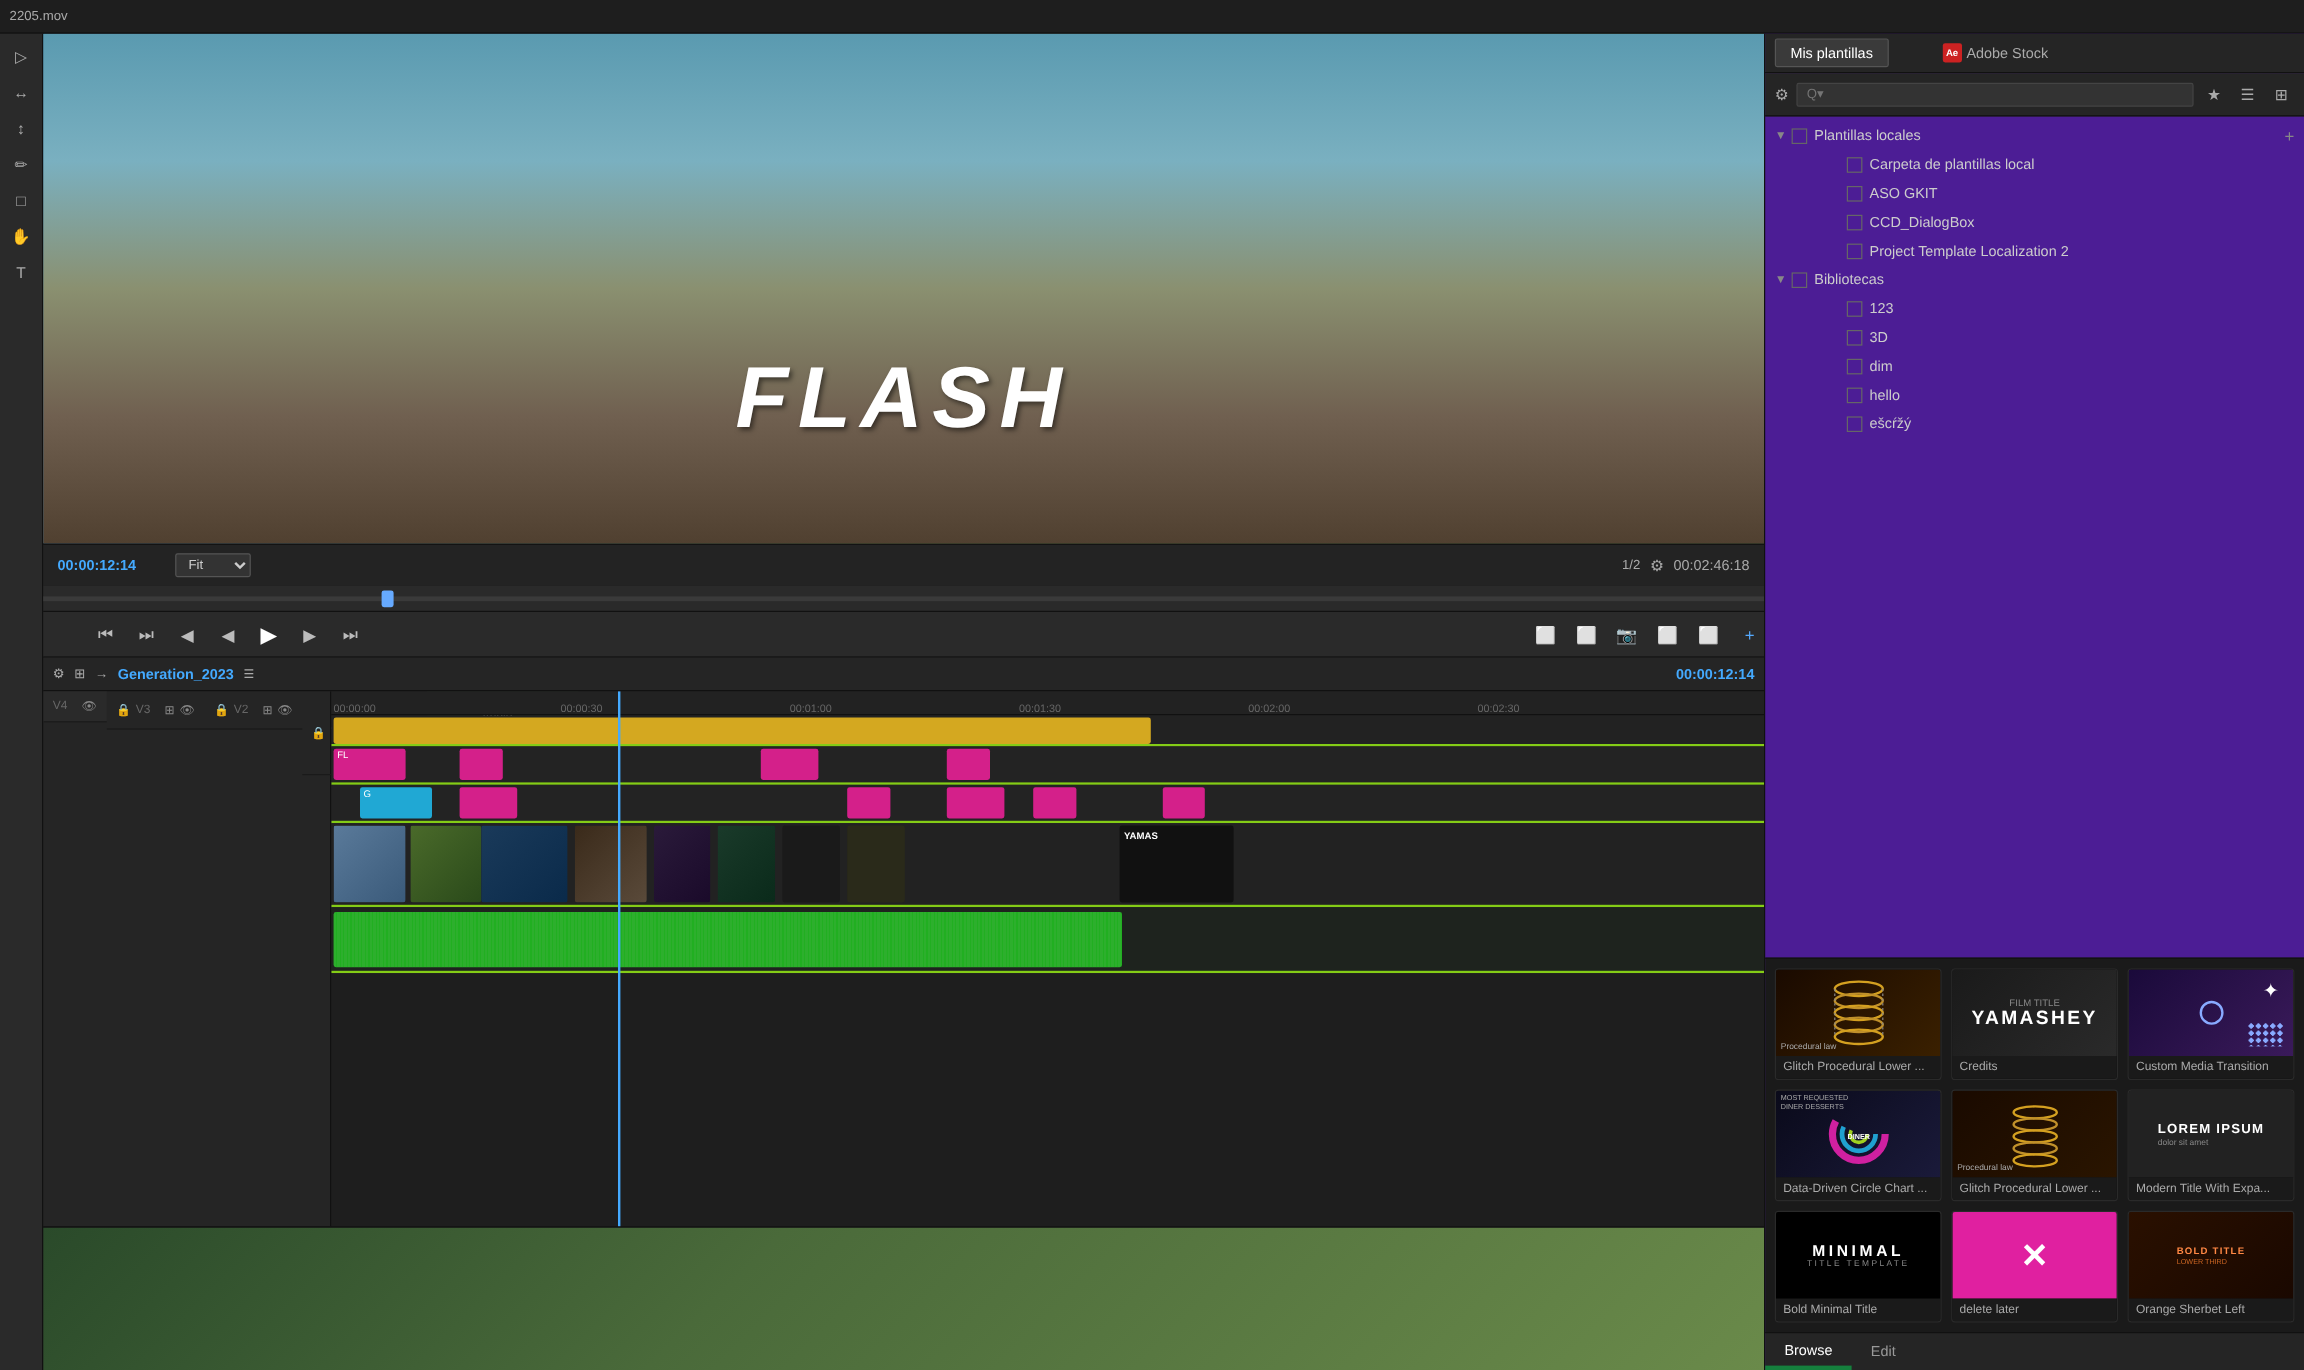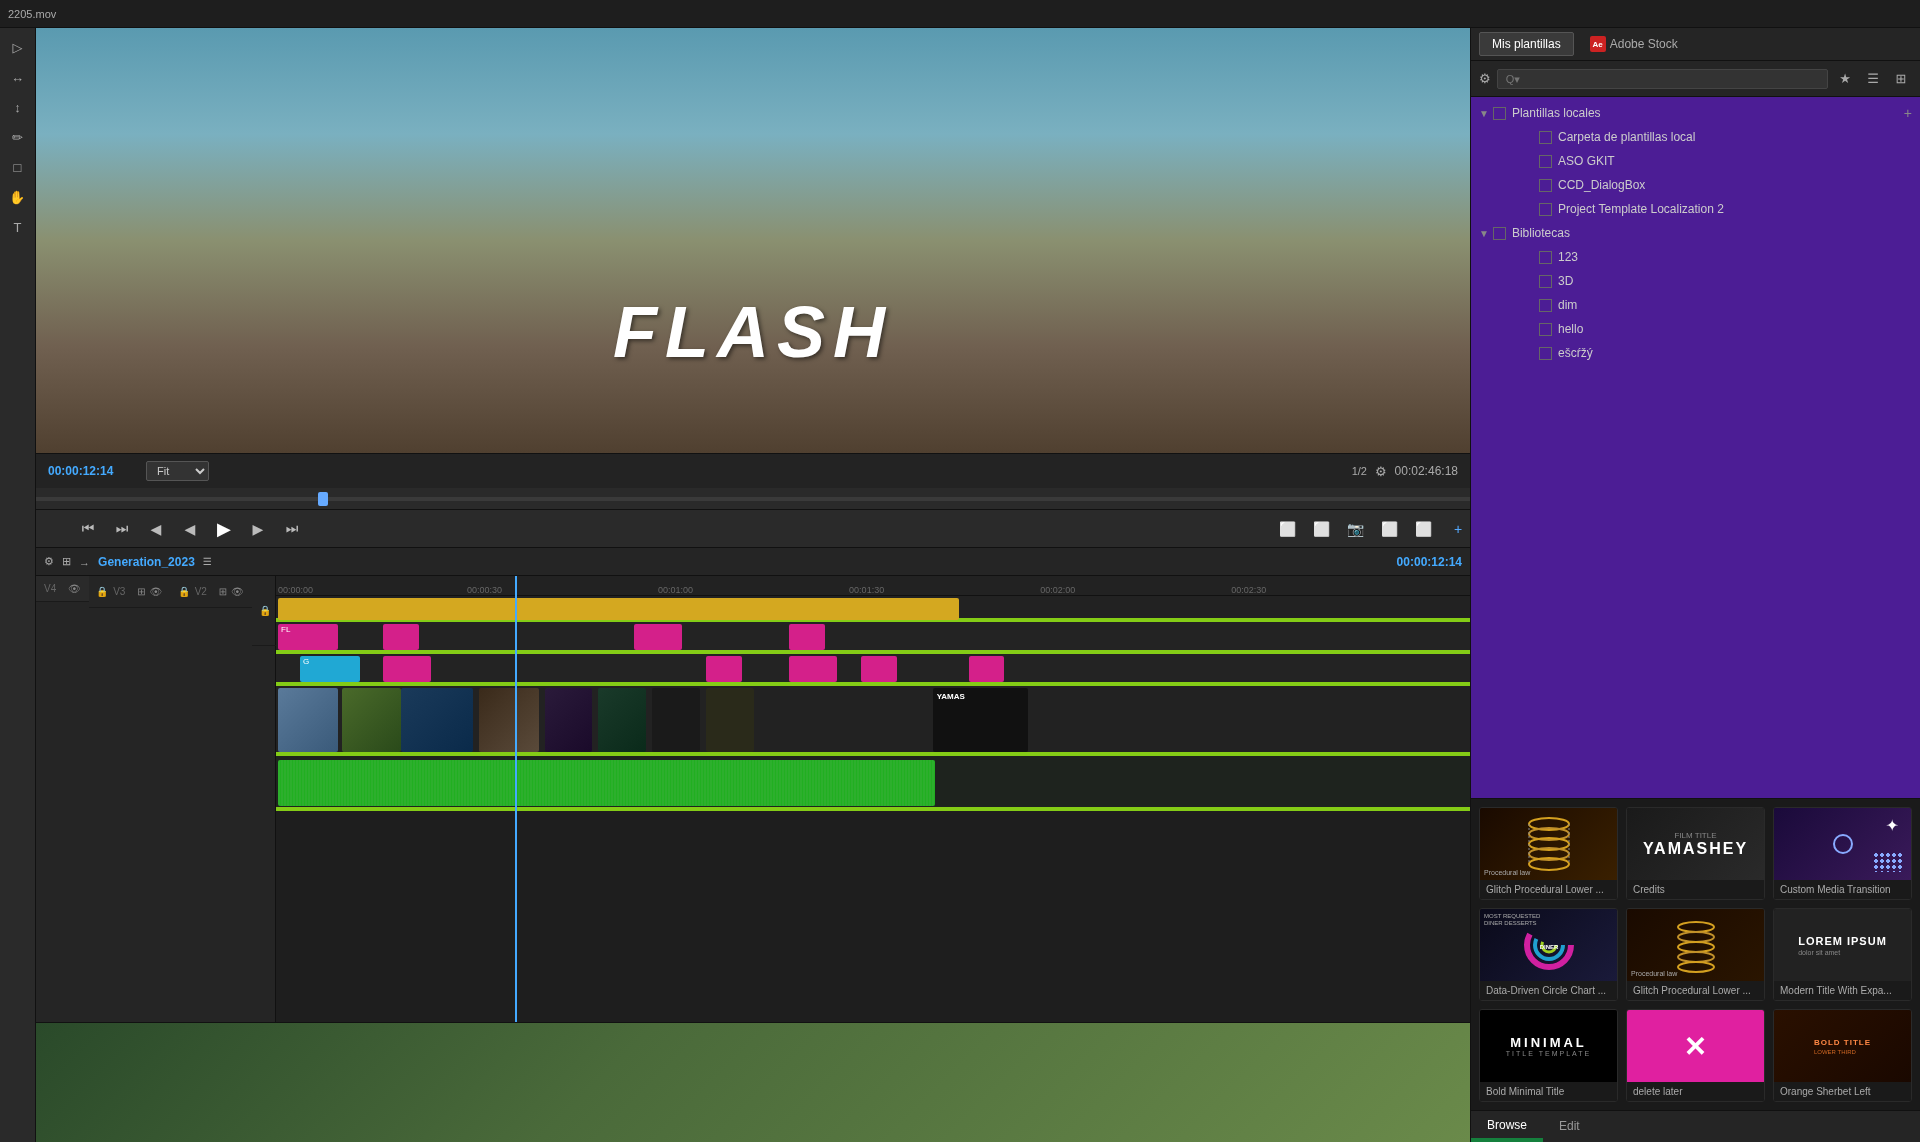--- a/index.html
+++ b/index.html
@@ -263,21 +263,21 @@
     }
 
     
     .track-area {
       position: relative;
       overflow: hidden;
     }
     .track-row {
       display: flex;
       align-items: center;
-      border-bottom: 4px solid #84cc16;
+      border-bottom: 2px solid #84cc16;
       position: relative;
     }
     .track-row.v4 { height: 26px; background: #222; }
     .track-row.v3 { height: 32px; background: #232323; }
     .track-row.v2 { height: 32px; background: #232323; }
     .track-row.v1 { height: 70px; background: #222; }
     .track-row.a1 { height: 55px; background: #1e231e; }
 
     
     .clip {
@@ -474,20 +474,21 @@
       width: 16px;
       height: 16px;
       background: #cc2222;
       border-radius: 2px;
       display: inline-flex;
       align-items: center;
       justify-content: center;
       font-size: 8px;
       color: white;
       font-weight: bold;
+      margin-left: 29px;
     }
 
     
     .credits-text {
       font-size: 16px;
       font-weight: 800;
       color: #fff;
       letter-spacing: 2px;
       text-align: center;
     }

